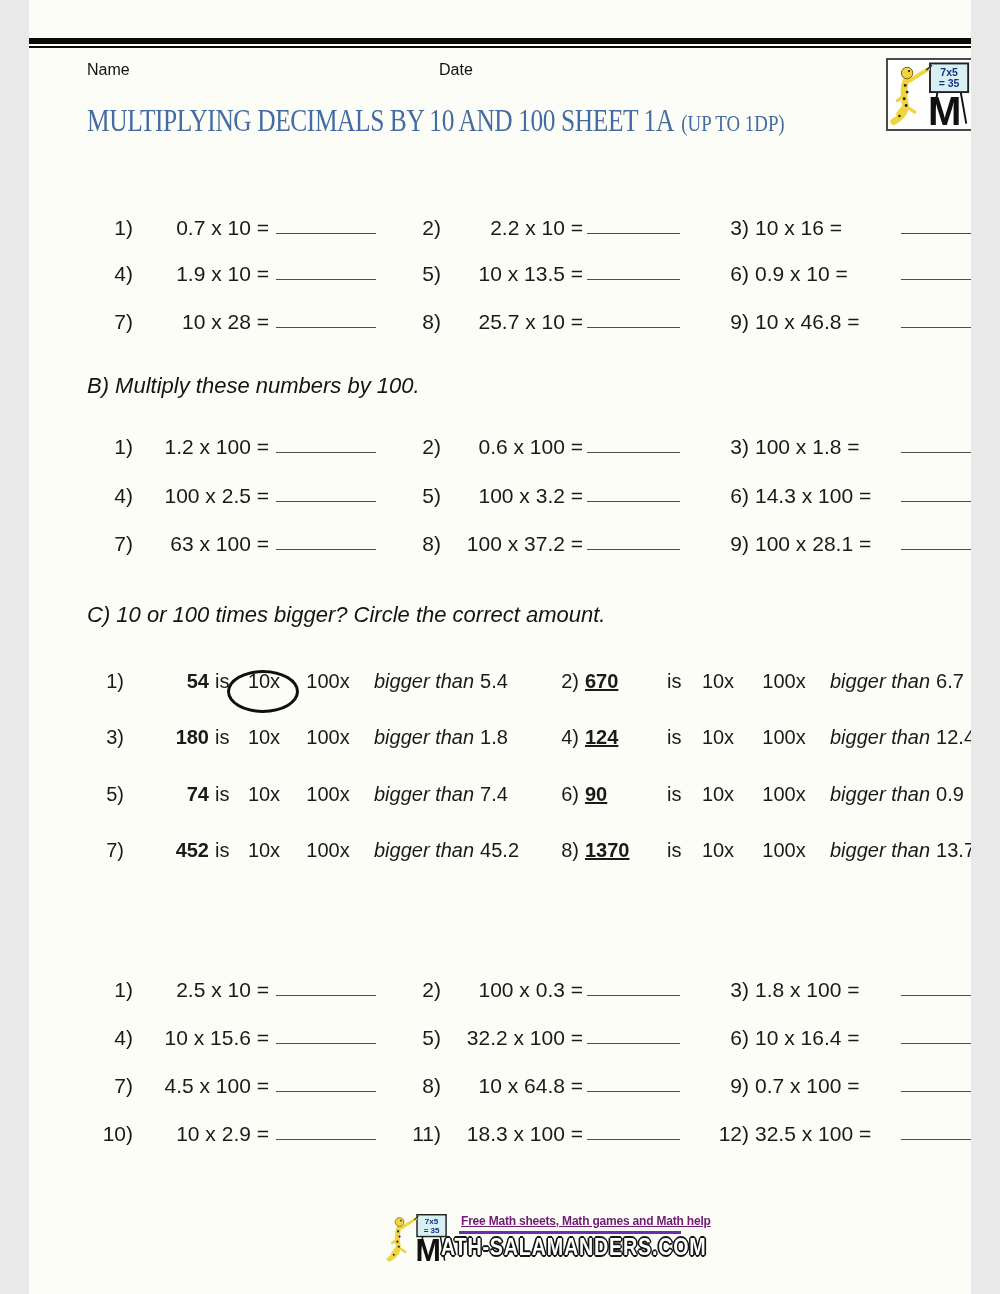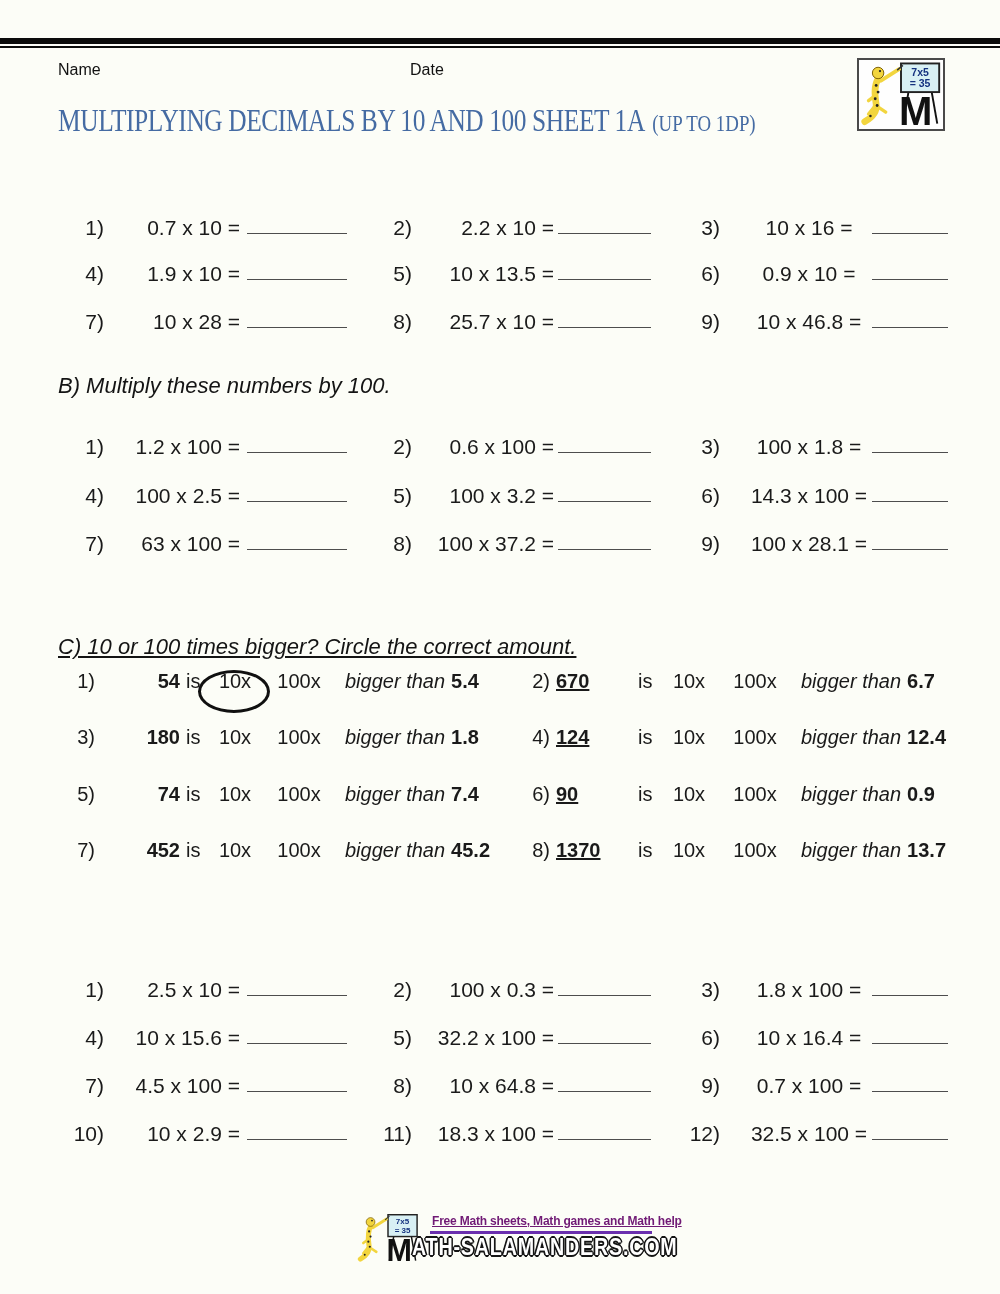--- a/index.html
+++ b/index.html
@@ -1,19 +1,19 @@
 <!DOCTYPE html>
 <html><head>
 <meta charset="utf-8">
 <style>
   html,body{margin:0;padding:0;background:#e9e9e9;}
   #page{
-    position:relative;width:1000px;height:1294px;margin:0 auto;
+    position:relative;width:926px;height:1294px;margin:0 auto;
     background:#fcfdf7;overflow:hidden;
-    font-family:"Liberation Sans", sans-serif;color:#1a1a1a;
+    font-family:"Liberation Sans", sans-serif;color:#1a1a1a;padding-left:16px;
   }
   
   .rule-thick{position:absolute;left:0;top:38px;width:1000px;height:6px;background:#0b0b0b;}
   .rule-thin{position:absolute;left:0;top:46px;width:1000px;height:2px;background:#0b0b0b;}
 
   .field-label{position:absolute;top:61px;font-size:16px;color:#111;}
   #name-label{left:58px;}
   #date-label{left:410px;}
 
   .title-wrap{
@@ -26,51 +26,51 @@
 
   .logo-box{
     position:absolute;left:857px;top:58px;width:88px;height:73px;
     border:2px solid #4a4a4a;background:#fefefe;box-sizing:border-box;
   }
 
   .section-heading{
     position:absolute;left:58px;font-size:22px;font-style:italic;color:#141414;
     white-space:nowrap;
   }
-  #heading-a{top:170px;} #heading-b{top:373px;} #heading-c{top:634px;text-decoration:underline;} #heading-d{top:914px;}
+  #heading-a{top:170px;} #heading-b{top:373px;} #heading-c{top:602px;} #heading-d{top:914px;}
 
   .row{position:absolute;left:0;width:1000px;height:46px;}
   .row span{position:absolute;top:0;font-size:21px;line-height:1.15;white-space:nowrap;}
   .c1n{left:40px;width:64px;text-align:right;}
   .c1e{left:110px;width:130px;text-align:right;}
   .c2n{left:348px;width:64px;text-align:right;}
   .c2e{left:420px;width:134px;text-align:right;}
   .c3n{left:656px;width:64px;text-align:right;}
-  .c3e{left:742px;width:134px;text-align:center;}
+  .c3e{left:726px;width:134px;text-align:left;}
   .ansline{position:absolute;top:30px;height:17px;border-bottom:1.5px solid #4d4d4d;}
   .c1l{left:247px;width:100px;}
   .c2l{left:558px;width:93px;}
   .c3l{left:872px;width:76px;}
 
   
   .crow span{font-size:20px;}
   .cn1{left:40px;width:55px;text-align:right;}
   .cv1{left:108px;width:72px;text-align:right;font-weight:bold;}
   .ci1{left:186px;}
   .co1a{left:207px;width:56px;text-align:center;}
   .co1b{left:269px;width:60px;text-align:center;}
   .cp1{left:345px;}
   .cn2{left:495px;width:55px;text-align:right;}
   .cv2{left:556px;width:76px;text-align:left;font-weight:bold;text-decoration:underline;}
   .ci2{left:638px;}
   .co2a{left:661px;width:56px;text-align:center;}
   .co2b{left:725px;width:60px;text-align:center;}
   .cp2{left:801px;}
   .phrase i{font-style:italic;margin-top:16px;}
-  .phrase b{font-weight:bold;margin-left:6px;margin-top:28px;}
+  .phrase b{font-weight:normal;margin-left:6px;margin-top:28px;}
   .circle-mark{
     position:absolute;left:198px;top:-9px;width:72px;height:43px;
     border:3px solid #101010;border-radius:50%;box-sizing:border-box;
   }
 
   
   .footer-logo{position:absolute;left:356px;top:1209px;width:64px;height:58px;}
   .tagline{
     position:absolute;left:432px;top:1214px;font-size:12px;font-weight:bold;
     color:#701a75;letter-spacing:-0.2px;white-space:nowrap;text-decoration:underline;

